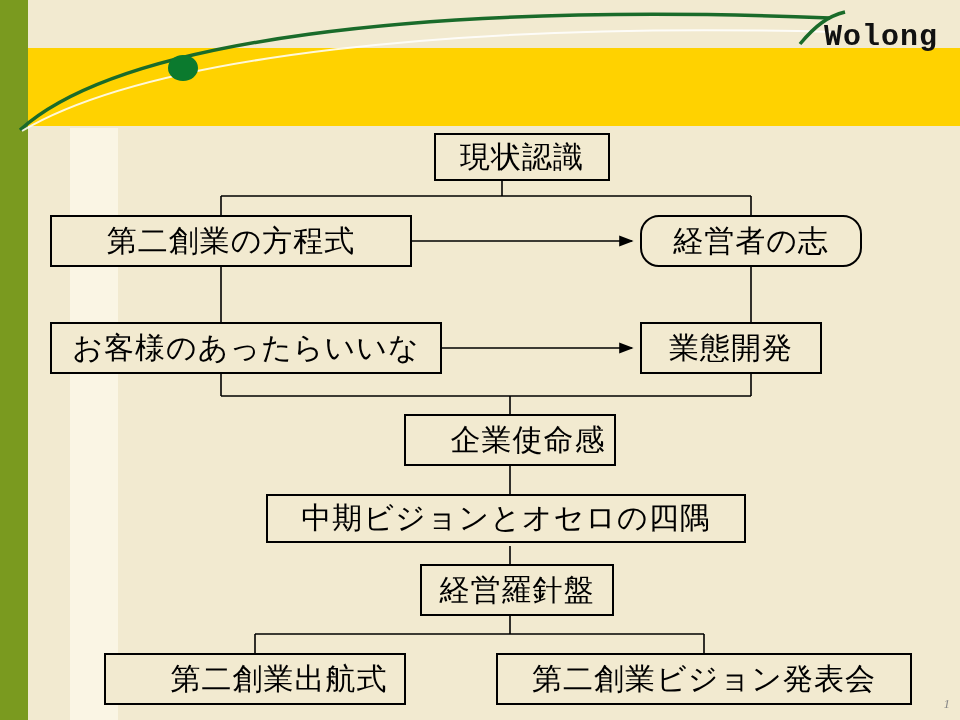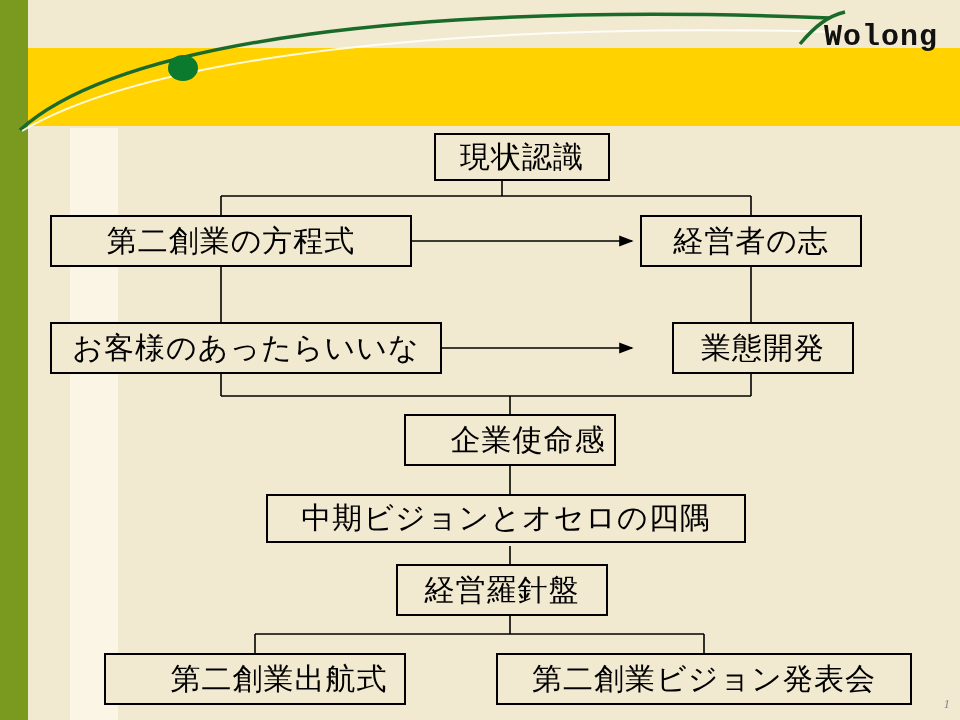--- a/index.html
+++ b/index.html
@@ -182,36 +182,36 @@
       <path d="M704,634 L704,653"></path>
     </g>
   </svg>
 
   <div class="node" style="left:414px; top:133px; width:176px; height:48px;margin-left:20px;">
     <span>現状認識</span>
   </div>
   <div class="node" style="left:50px; top:215px; width:362px; height:52px;">
     <span>第二創業の方程式</span>
   </div>
-  <div class="node" style="left:640px; top:215px; width:222px; height:52px;">
+  <div class="node" style="left:640px; top:215px; width:222px; height:52px;border-radius:19px;">
     <span>経営者の志</span>
   </div>
   <div class="node" style="left:50px; top:322px; width:392px; height:52px;">
     <span>お客様のあったらいいな</span>
   </div>
-  <div class="node" style="left:640px; top:322px; width:182px; height:52px;margin-left:32px;">
+  <div class="node" style="left:640px; top:322px; width:182px; height:52px;">
     <span>業態開発</span>
   </div>
   <div class="node" style="left:404px; top:414px; width:212px; height:52px;padding-left:36px;">
     <span>企業使命感</span>
   </div>
   <div class="node" style="left:266px; top:494px; width:480px; height:49px;text-align:center;">
     <span>中期ビジョンとオセロの四隅</span>
   </div>
-  <div class="node" style="left:396px; top:564px; width:212px; height:52px;">
+  <div class="node" style="left:420px; top:564px; width:194px; height:52px;">
     <span>経営羅針盤</span>
   </div>
   <div class="node" style="left:104px; top:653px; width:302px; height:52px;padding-left:48px;">
     <span>第二創業出航式</span>
   </div>
   <div class="node" style="left:496px; top:653px; width:416px; height:52px;text-align:center;">
     <span>第二創業ビジョン発表会</span>
   </div>
 
   <div class="page-num">1</div>

